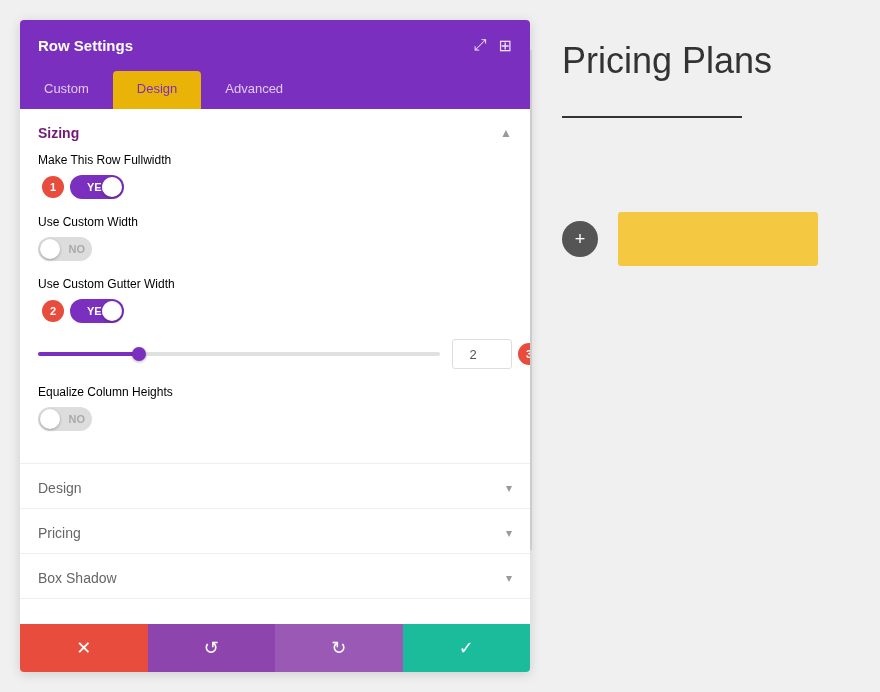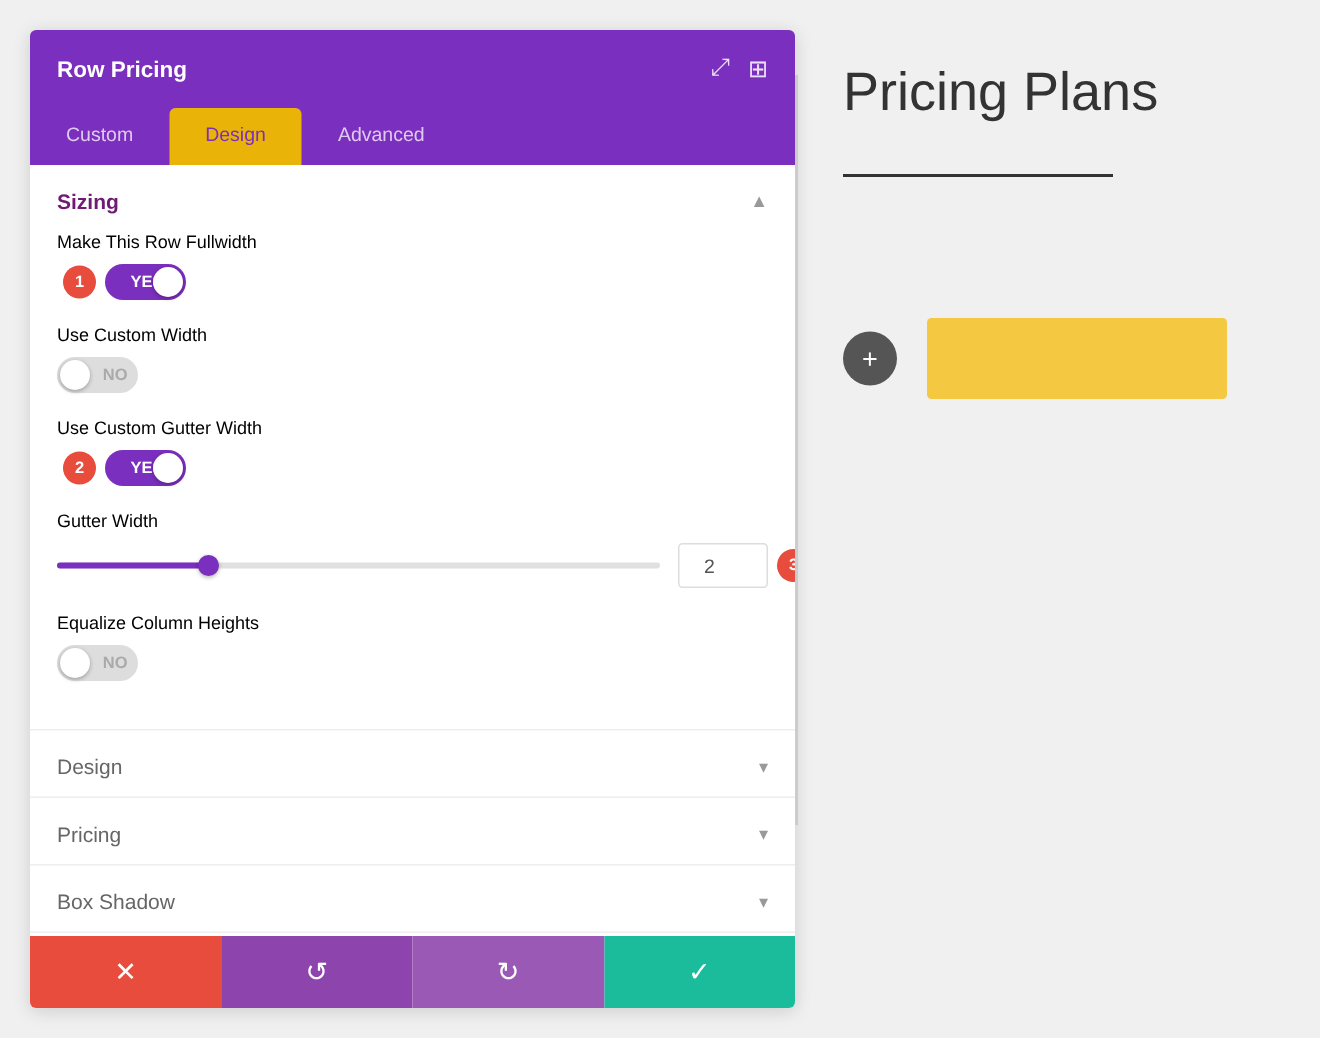--- a/index.html
+++ b/index.html
@@ -349,21 +349,21 @@
     }
   </style>
 </head>
 <body>
 
 <div class="main-wrapper">
 
   <div class="settings-panel">
 
     <div class="panel-header">
-      <span class="panel-title">Row Pricing</span>
+      <span class="panel-title">Row Settings</span>
       <div class="panel-header-icons">
         <span class="header-icon">⤢</span>
         <span class="header-icon">⊞</span>
       </div>
     </div>
 
     <div class="panel-tabs">
       <div class="tab-item">Custom</div>
       <div class="tab-item active">Design</div>
       <div class="tab-item">Advanced</div>
@@ -405,21 +405,20 @@
             <div class="toggle-wrapper" style="margin-left:32px;">
               <div class="badge-circle">2</div>
               <div class="toggle-switch toggle-on">
                 <span class="toggle-label toggle-label-yes">YES</span>
                 <div class="toggle-thumb toggle-thumb-right"></div>
               </div>
             </div>
           </div>
 
           <div class="field-row">
-            <span class="field-label">Gutter Width</span>
             <div class="slider-wrapper">
               <div class="slider-track">
                 <div class="slider-fill"></div>
                 <div class="slider-thumb"></div>
               </div>
               <div class="slider-input-wrapper">
                 <input class="slider-value-input" type="text" value="2" style="">
                 <div class="slider-badge">3</div>
               </div>
             </div>

